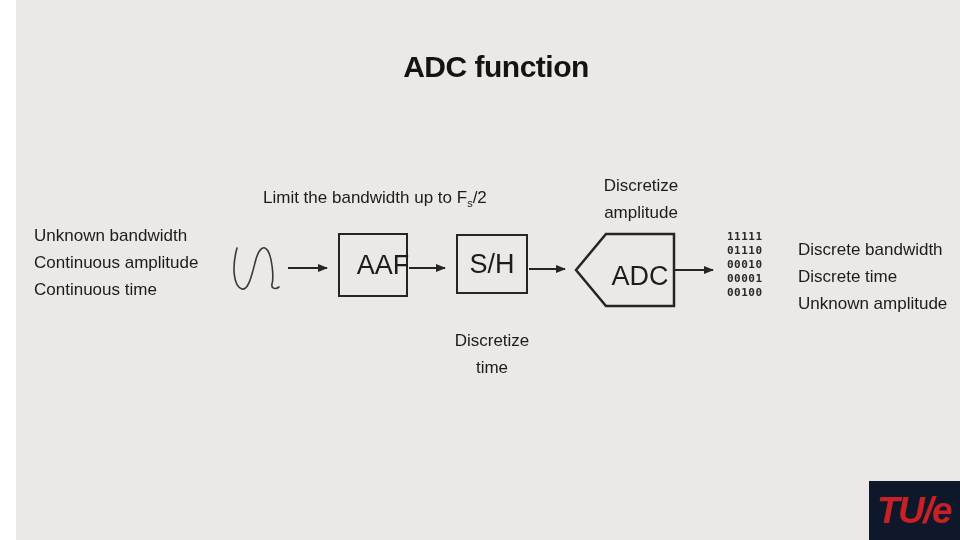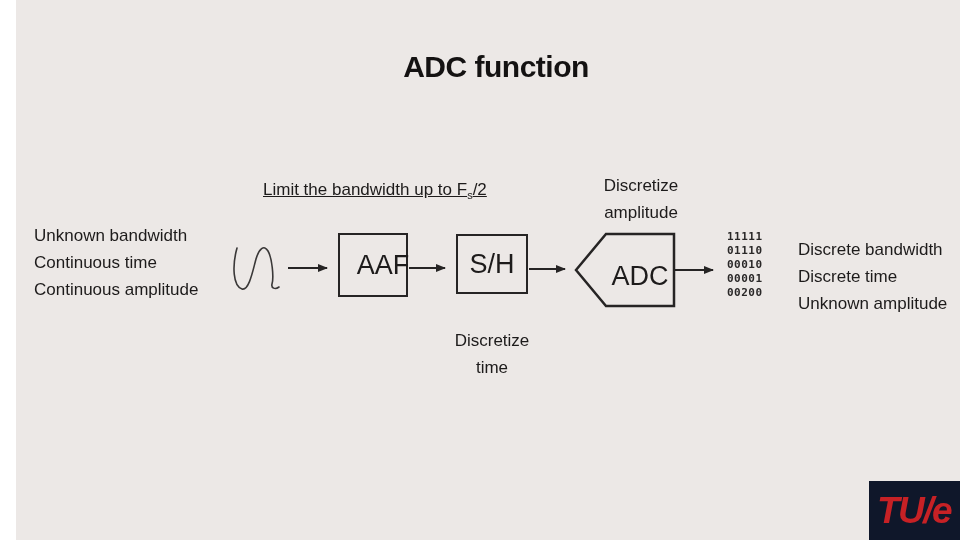--- a/index.html
+++ b/index.html
@@ -11,21 +11,21 @@
     margin-left:16px;
   }
   .title {
     position:absolute; top:50px; left:0; width:100%;
     text-align:center; font-size:30px; font-weight:bold;
     letter-spacing:-0.5px; color:#141212;
   }
   .textblock { position:absolute; font-size:17px; line-height:27px; white-space:nowrap; }
   #input-block  { left:18px;  top:222px; }
   #output-block { left:782px; top:236px; }
-  #limit-label  { left:247px; top:176px;text-decoration:underline; }
+  #limit-label  { left:247px; top:184px; }
   #limit-label sub { font-size:11px; }
   #disc-amp  { left:577px; top:172px; width:96px;  text-align:center; }
   #disc-time { left:426px; top:327px; width:100px; text-align:center; }
   .block {
     position:absolute; box-sizing:border-box;
     border:2.5px solid #262424;
     display:flex; align-items:center; justify-content:center;
     font-size:27px; color:#1d1b1b;
   }
   #aaf-block { left:322px; top:233px; width:70px; height:64px;padding-left:20px; }
@@ -54,22 +54,22 @@
 </style>
 </head>
 <body>
 
 <div class="slide">
 
   <div class="title">ADC function</div>
 
   <div class="textblock" id="input-block">
     <div>Unknown bandwidth</div>
+    <div>Continuous amplitude</div>
     <div>Continuous time</div>
-    <div>Continuous amplitude</div>
   </div>
 
   <div class="textblock" id="limit-label">
     <span>Limit the bandwidth up to F</span><sub>s</sub><span>/2</span>
   </div>
 
   <div class="textblock" id="disc-amp">
     <div>Discretize</div>
     <div>amplitude</div>
   </div>
@@ -102,21 +102,21 @@
   </div>
   <div id="adc-label">
     <span>ADC</span>
   </div>
 
   <div id="binary-block">
     <div>11111</div>
     <div>01110</div>
     <div>00010</div>
     <div>00001</div>
-    <div>00200</div>
+    <div>00100</div>
   </div>
 
   <div class="textblock" id="output-block">
     <div>Discrete bandwidth</div>
     <div>Discrete time</div>
     <div>Unknown amplitude</div>
   </div>
 
   <div id="logo-box">
     <span id="logo-text">TU/e</span>

